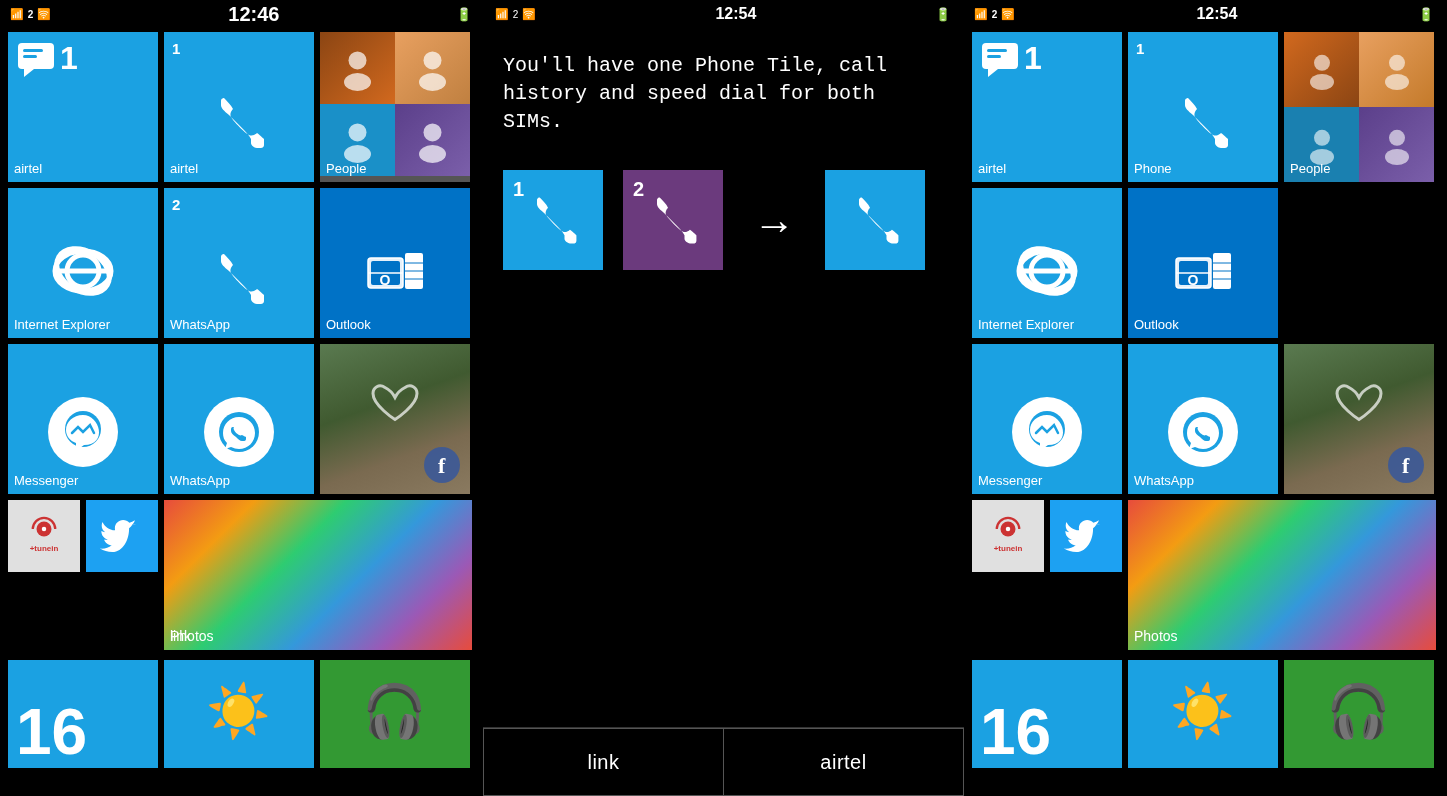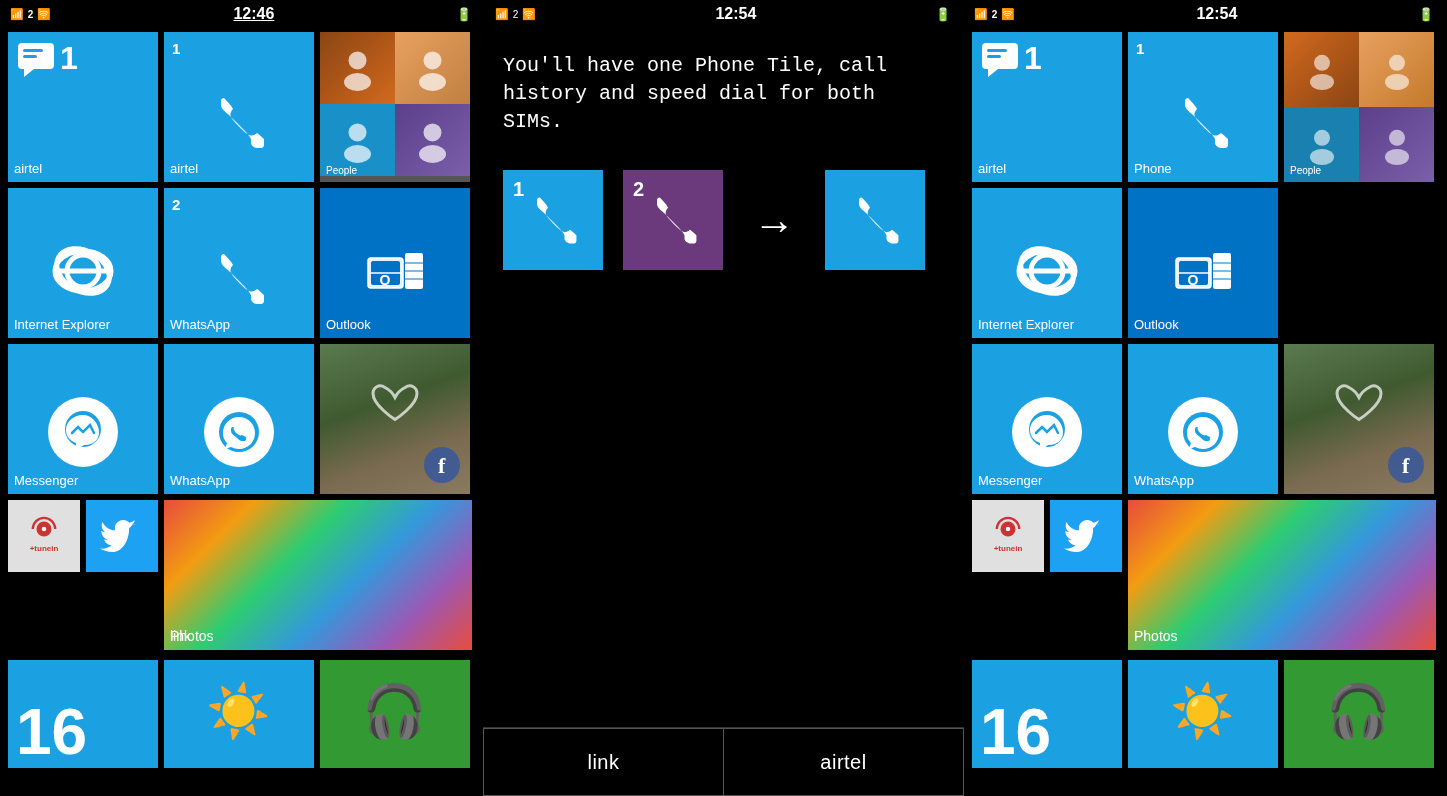--- a/index.html
+++ b/index.html
@@ -88,21 +88,21 @@
     }
     .people-collage div:nth-child(1) { background: #5a3e36; }
     .people-collage div:nth-child(2) { background: #c47a3a; }
     .people-collage div:nth-child(3) { background: #1ba1e2; }
     .people-collage div:nth-child(4) { background: #6b3fa0; }
 
     .tile-label-overlay {
       position: absolute;
       bottom: 6px;
       left: 6px;
-      font-size: 10px;
+      font-size: 13px;
       color: #fff;
       font-weight: 400;
     }
 
     
     .sim-badge {
       position: absolute;
       top: 8px;
       left: 8px;
       font-size: 15px;
@@ -282,21 +282,21 @@
 </head>
 <body>
 
 <div class="phone-screen">
   <div class="status-bar">
     <div class="status-icons">
       <span>📶</span>
       <span style="font-size:10px;">2</span>
       <span>🛜</span>
     </div>
-    <div style="font-size:16px;font-weight:600;text-decoration:underline;">12:46</div>
+    <div style="font-size:20px;font-weight:600;">12:46</div>
     <div>🔋</div>
   </div>
 
   <div class="tiles-container">
 
     <div class="tile-row">
 
       <div class="tile tile-md tile-cyan" style="width:150px;height:150px;">
         <div class="chat-badge">
           <svg width="40" height="36" viewBox="0 0 40 36" fill="white">

